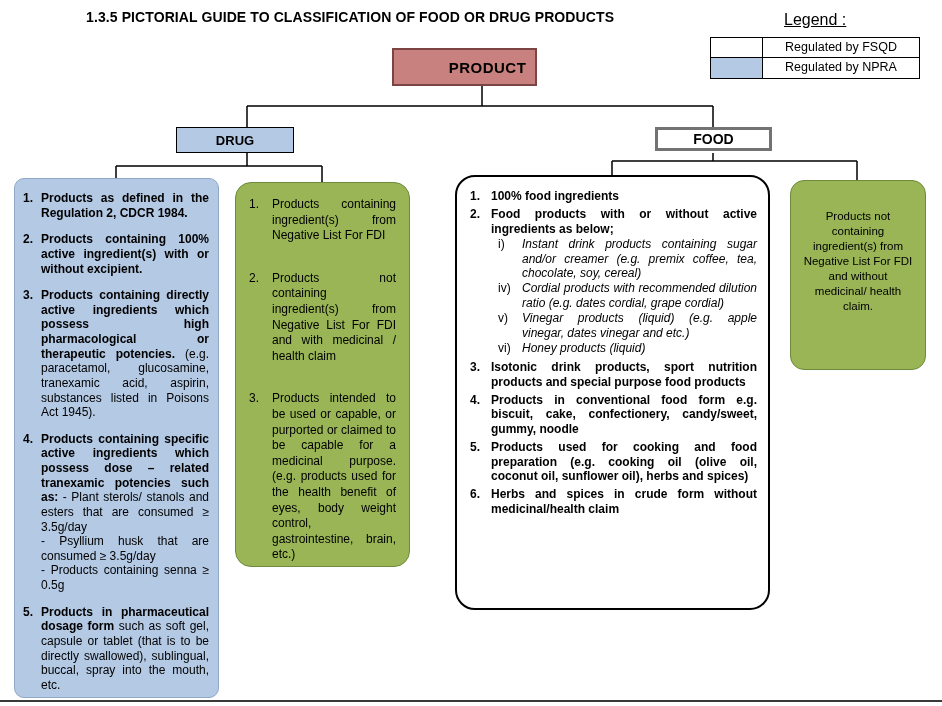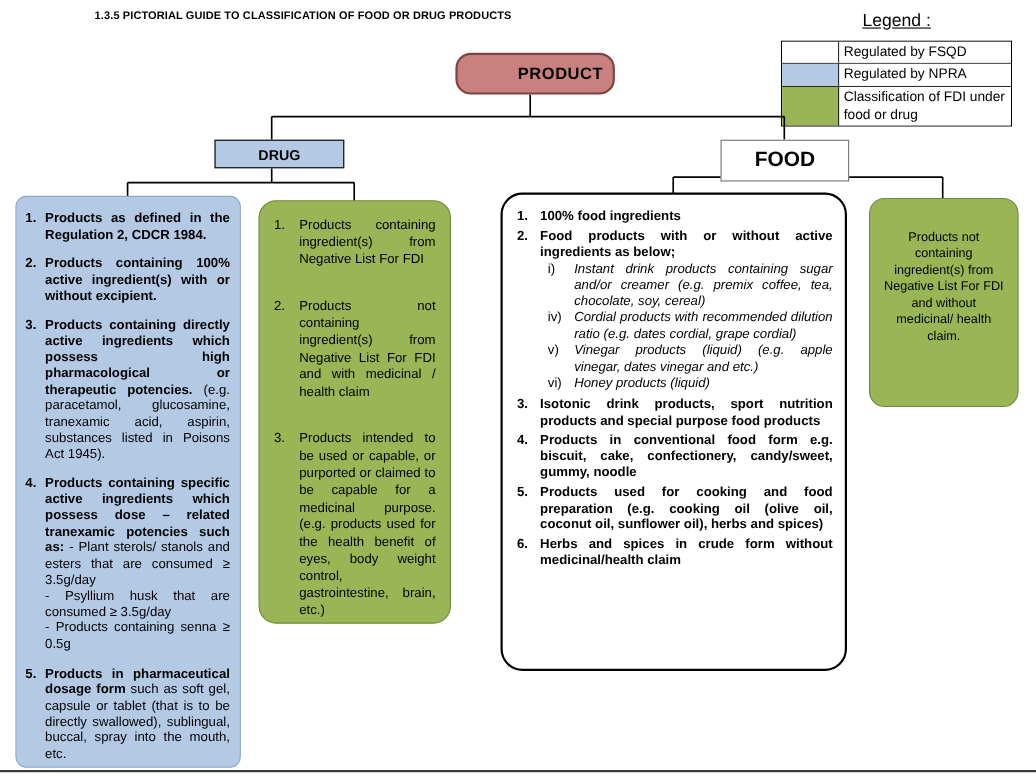--- a/index.html
+++ b/index.html
@@ -1,32 +1,32 @@
 <!DOCTYPE html>
 <html><head>
 <meta charset="utf-8">
 <style>
   * { margin:0; padding:0; box-sizing:border-box; }
   html,body { background:#ffffff; }
   body { font-family:"Liberation Sans", sans-serif; color:#000; }
   #page { position:relative; width:942px; height:706px; background:#fff; overflow:hidden; }
 
-  #title { position:absolute; left:86px; top:9px; font-size:10px; font-weight:700; white-space:nowrap; letter-spacing:0.1px; }
+  #title { position:absolute; left:86px; top:9px; font-size:14px; font-weight:700; white-space:nowrap; letter-spacing:0.1px; }
   #legend-label { position:absolute; left:784px; top:11px; font-size:16px; text-decoration:underline; }
 
   #legend { position:absolute; left:710px; top:37px; width:210px; border:1px solid #000; background:#fff; }
-  .legend-row { display:flex; border-bottom:1px solid #000; min-height:19px; }
+  .legend-row { display:flex; border-bottom:1px solid #000; min-height:19px;text-align:center; }
   .legend-row:last-child { border-bottom:none; }
   .legend-sw { flex:none; width:52px; border-right:1px solid #000; }
   .legend-lb { flex:1; font-size:12.5px; line-height:1.3; padding:1px 4px 2px; background:#fff; }
 
   .node { position:absolute; display:flex; align-items:center; justify-content:center; font-weight:700; background:#fff; }
-  #product-node { left:414px; top:48px; width:145px; height:38px; font-size:15px; border:2px solid #7c4442; border-radius:14px; letter-spacing:0.5px;padding-left:46px; }
-  #drug-node { left:195px; top:127px; width:118px; height:26px; font-size:13px; border:1px solid #000; }
-  #food-node { left:655px; top:127px; width:117px; height:38px; font-size:19px; border:1px solid #737373; }
+  #product-node { left:392px; top:48px; width:145px; height:38px; font-size:15px; border:2px solid #7c4442; border-radius:0; letter-spacing:0.5px;padding-left:46px; }
+  #drug-node { left:176px; top:127px; width:118px; height:26px; font-size:13px; border:1px solid #000; }
+  #food-node { left:655px; top:127px; width:117px; height:24px; font-size:14px; border:3px solid #737373; }
 
   #connectors { position:absolute; left:0; top:0; pointer-events:none; }
 
   .panel { position:absolute; }
   #panel-drug-npra { left:14px; top:178px; width:205px; height:520px; border-radius:10px; border:1px solid #8fa8c8; padding:12px 9px 8px 8px; font-size:12px; font-weight:700; line-height:1.22; }
   #panel-drug-fdi { left:235px; top:182px; width:175px; height:385px; border-radius:16px; border:1px solid #6f8a3d; padding:14px 13px; font-size:12px; line-height:1.3; }
   #panel-food-fsqd { left:455px; top:175px; width:315px; height:435px; border-radius:20px; border:2px solid #000; background:#fff; padding:12px 11px 8px 13px; font-size:12px; line-height:1.2; }
   #panel-food-fdi { left:790px; top:180px; width:136px; height:190px; border-radius:14px; border:1px solid #6f8a3d; padding:28px 11px 8px; font-size:11.5px; line-height:1.3; text-align:center; }
 
   .li { display:flex; margin-bottom:12px; }
@@ -53,24 +53,20 @@
   <div id="legend-label">Legend :</div>
 
   <div id="legend">
     <div class="legend-row">
       <div class="legend-sw" style="background-color: rgb(255, 255, 255);"></div>
       <div class="legend-lb">Regulated by FSQD</div>
     </div>
     <div class="legend-row">
       <div class="legend-sw" style="background-color: rgb(180, 201, 228);"></div>
       <div class="legend-lb">Regulated by NPRA</div>
-    </div>
-    <div class="legend-row">
-      <div class="legend-sw" style="background-color: rgb(153, 181, 86);"></div>
-      <div class="legend-lb">Classification of FDI under food or drug</div>
     </div>
   </div>
 
   <svg id="connectors" width="942" height="706" viewBox="0 0 942 706">
     <path d="M482 86 V106 M247 106 H713 M247 106 V127 M713 106 V127 M247 153 V166 M116 166 H322 M116 166 V179 M322 166 V183 M713 153 V161 M612 161 H857 M612 161 V176 M857 161 V181" stroke="#000000" stroke-width="1.5" fill="none"></path>
   </svg>
 
   <div class="node" id="product-node" style="background-color: rgb(200, 129, 126);">PRODUCT</div>
   <div class="node" id="drug-node" style="background-color: rgb(180, 201, 228);">DRUG</div>
   <div class="node" id="food-node">FOOD</div>

